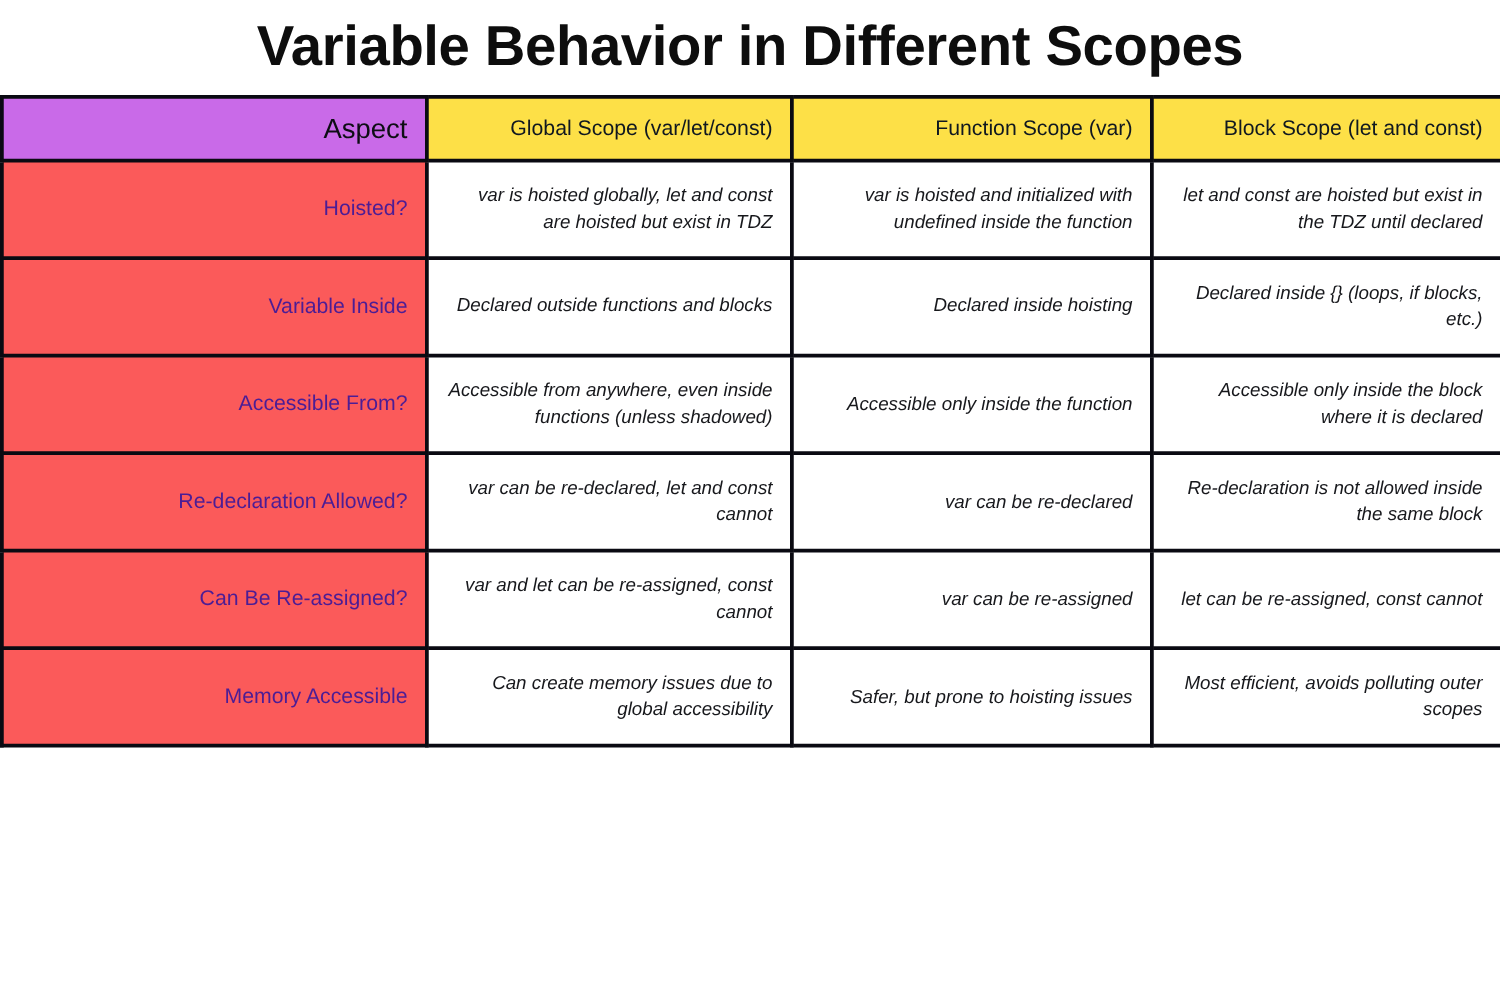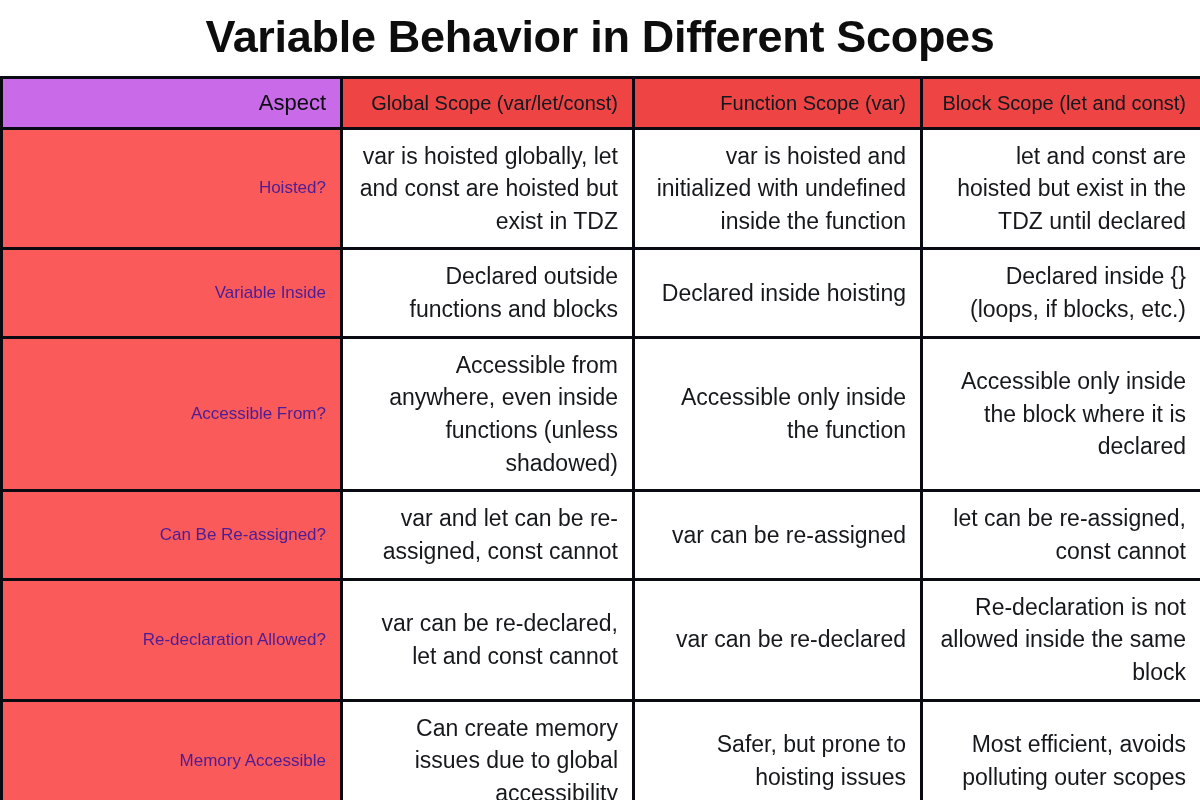--- a/index.html
+++ b/index.html
@@ -64,41 +64,42 @@
 
   
   th.h-aspect {
     background: #c96ae8;
     color: #0d0d14;
     font-size: 22px;
     font-weight: bold;
     line-height: 1.25;
   }
   th.h-scope {
-    background: #ef4444;
+    background: #fde047;
     color: #101820;
-    font-size: 20px;
+    font-size: 17px;
     font-weight: bold;
     line-height: 1.32;
   }
 
   
   td.aspect-cell {
     background: #fb5a5a;
     color: #4c1d95;
     font-size: 17px;
     line-height: 1.3;
   }
 
   
   td.body-cell {
     background: #ffffff;
     color: #17181c;
-    font-size: 23px;
+    font-size: 15px;
     line-height: 1.42;
+    font-style: italic;
   }
 </style>
 </head>
 <body>
 
 <div class="page">
 
   <div class="title">Variable Behavior in Different Scopes</div>
 
   <div class="table-wrap">
@@ -134,31 +135,31 @@
         </tr>
 
         <tr>
           <td class="aspect-cell">Accessible From?</td>
           <td class="body-cell">Accessible from anywhere, even inside functions (unless shadowed)</td>
           <td class="body-cell">Accessible only inside the function</td>
           <td class="body-cell">Accessible only inside the block where it is declared</td>
         </tr>
 
         <tr>
+          <td class="aspect-cell">Re-declaration Allowed?</td>
+          <td class="body-cell">var can be re-declared, let and const cannot</td>
+          <td class="body-cell">var can be re-declared</td>
+          <td class="body-cell">Re-declaration is not allowed inside the same block</td>
+        </tr>
+
+        <tr>
           <td class="aspect-cell">Can Be Re-assigned?</td>
           <td class="body-cell">var and let can be re-assigned, const cannot</td>
           <td class="body-cell">var can be re-assigned</td>
           <td class="body-cell">let can be re-assigned, const cannot</td>
-        </tr>
-
-        <tr>
-          <td class="aspect-cell">Re-declaration Allowed?</td>
-          <td class="body-cell">var can be re-declared, let and const cannot</td>
-          <td class="body-cell">var can be re-declared</td>
-          <td class="body-cell">Re-declaration is not allowed inside the same block</td>
         </tr>
 
         <tr>
           <td class="aspect-cell">Memory Accessible</td>
           <td class="body-cell">Can create memory issues due to global accessibility</td>
           <td class="body-cell">Safer, but prone to hoisting issues</td>
           <td class="body-cell">Most efficient, avoids polluting outer scopes</td>
         </tr>
 
       </tbody>

